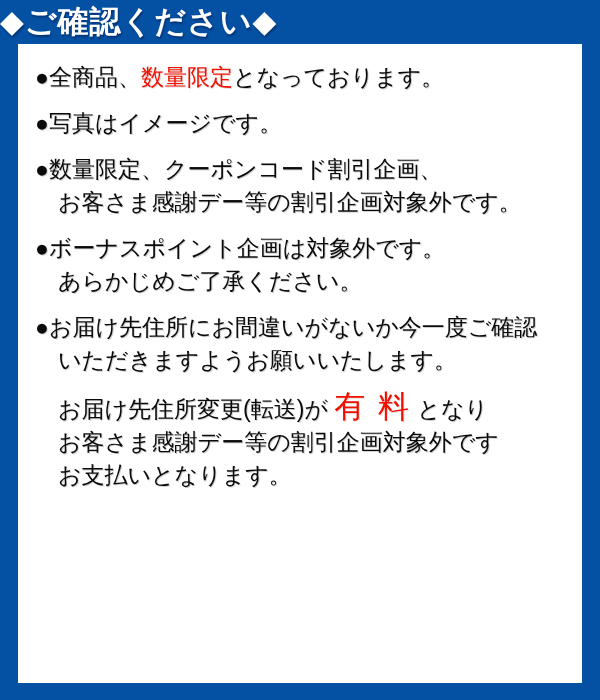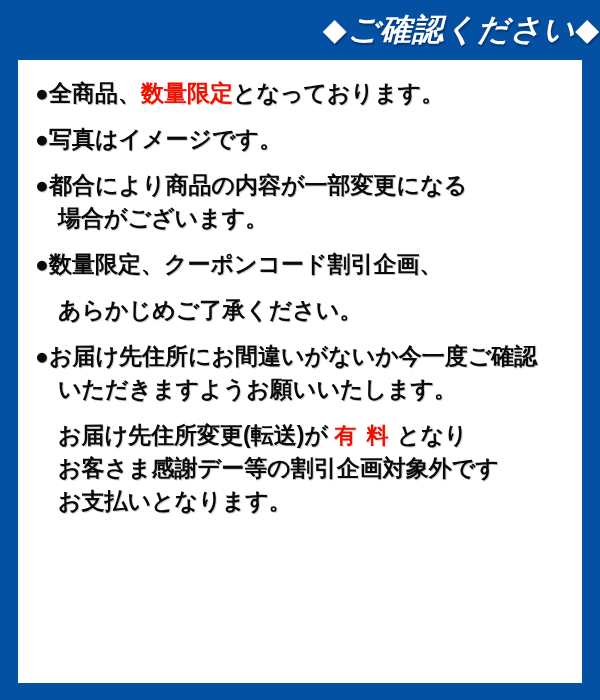--- a/index.html
+++ b/index.html
@@ -11,25 +11,24 @@
   }
   *{margin:0;padding:0;box-sizing:border-box;}
   html,body{width:600px;height:700px;overflow:hidden;}
   body{
     background:var(--bg);
     font-family:"Liberation Sans","DejaVu Sans",sans-serif;
     display:flex;
     flex-direction:column;
   }
   .header{
-    height:60px;
+    height:44px;
     display:flex;
     align-items:center;
-    justify-content:flex-end;
-    font-style:italic;
+    justify-content:flex-start;
   }
   .header-title{
     color:var(--header-ink);
     font-size:31px;
     font-weight:bold;
     letter-spacing:1px;
     text-shadow:1px 2px 2px rgba(0,20,60,0.45);
     white-space:nowrap;
   }
   .notice-box{
@@ -37,61 +36,59 @@
     margin:0 18px 17px 18px;
     flex:1;
     padding:17px 12px 10px 17px;
     overflow:hidden;
   }
   .notice-item{
     margin-bottom:13px;
   }
   .line{
     font-size:23px;
-    font-weight:bold;
+    font-weight:normal;
     color:var(--ink);
     line-height:33px;
     white-space:nowrap;
     text-shadow:1px 1px 0 rgba(0,0,0,0.18);
   }
   .line.cont{
     padding-left:23px;
   }
   .line .red{
     color:var(--red);
     text-shadow:1px 1px 0 rgba(120,0,0,0.15);
   }
   .line .large{
-    font-size:22px;
+    font-size:31px;
     letter-spacing:2px;
   }
 </style>
 </head>
 <body>
 
 <div class="header">
   <div class="header-title">◆ご確認ください◆</div>
 </div>
 
 <div class="notice-box">
   <div>
       <div class="notice-item">
         <div class="line"><span>●全商品、</span><span class="red">数量限定</span><span>となっております。</span></div>
       </div>
       <div class="notice-item">
         <div class="line"><span>●写真はイメージです。</span></div>
       </div>
       <div class="notice-item">
-        <div class="line"><span>●都合により商品の内容が一部変更になる</span></div>
-        <div class="line cont"><span>場合がございます。</span></div>
+        <div class="line"><span>●数量限定、クーポンコード割引企画、</span></div>
+        <div class="line cont"><span>お客さま感謝デー等の割引企画対象外です。</span></div>
       </div>
       <div class="notice-item">
-        <div class="line"><span>●数量限定、クーポンコード割引企画、</span></div>
-      </div>
-      <div class="notice-item">
+        <div class="line"><span>●ボーナスポイント企画は対象外です。</span></div>
         <div class="line cont"><span>あらかじめご了承ください。</span></div>
       </div>
       <div class="notice-item">
         <div class="line"><span>●お届け先住所にお間違いがないか今一度ご確認</span></div>
         <div class="line cont"><span>いただきますようお願いいたします。</span></div>
       </div>
       <div class="notice-item">
         <div class="line cont"><span>お届け先住所変更(転送)が </span><span class="red large">有 料</span><span> となり</span></div>
         <div class="line cont"><span>お客さま感謝デー等の割引企画対象外です</span></div>
         <div class="line cont"><span>お支払いとなります。</span></div>

